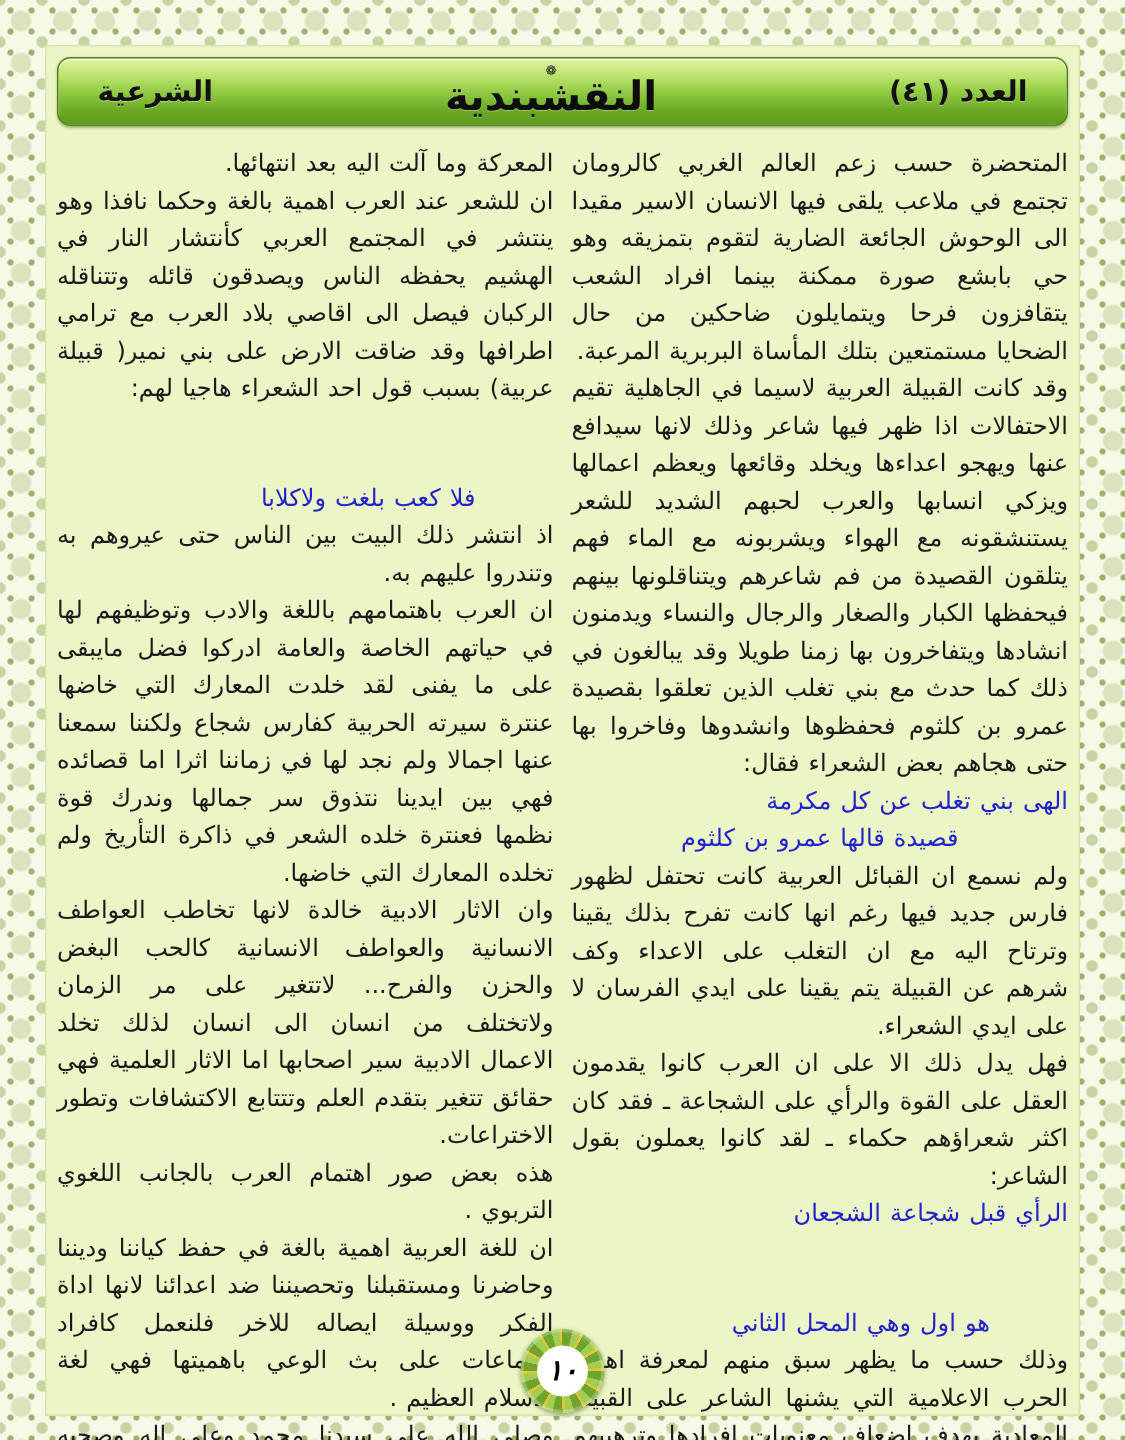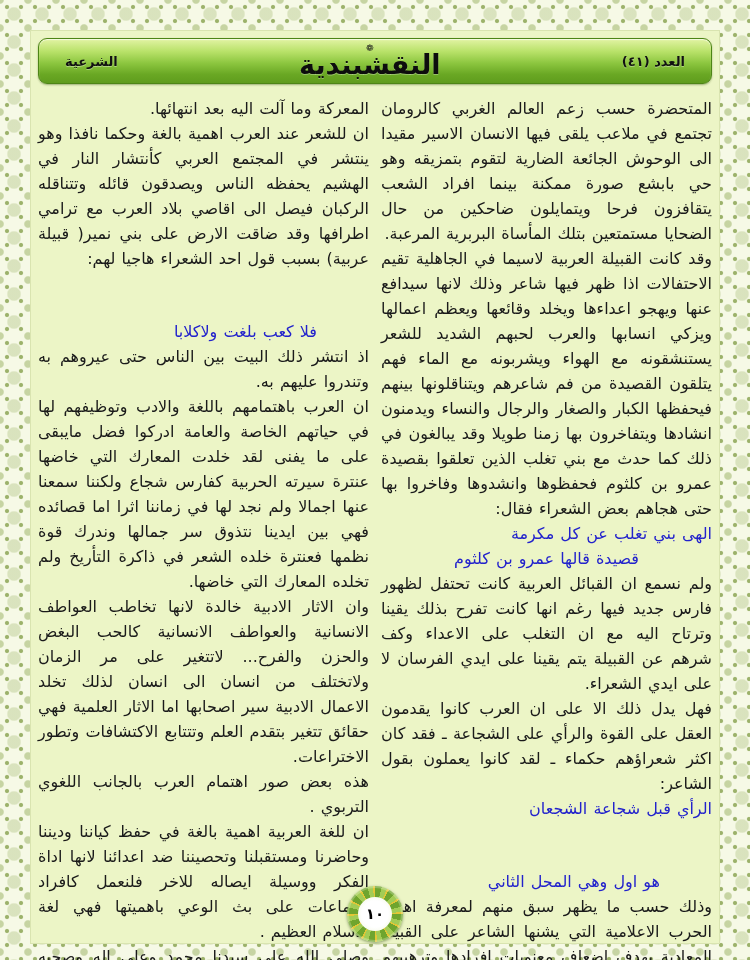--- a/index.html
+++ b/index.html
@@ -30,21 +30,21 @@
   .header-bar{
     height:46px;margin:2px 2px 10px 2px;
     border-radius:9px;
     border:1px solid #4d8516;
     background:linear-gradient(#e2f3a4 0%, #b9e26a 28%, #8cc63f 55%, #6aa824 80%, #5f9c1d 100%);
     box-shadow:0 1px 2px rgba(60,90,20,.45), inset 0 1px 1px rgba(255,255,255,.7);
     display:flex;align-items:center;justify-content:space-between;
     padding:0 26px;box-sizing:border-box;
   }
   .issue,.section{
-    font-weight:bold;font-size:13px;color:#111;
+    font-weight:bold;font-size:19px;color:#111;
     text-shadow:0 1px 0 rgba(255,255,255,.35);
   }
   .title-wrap{display:flex;flex-direction:column;align-items:center;line-height:1;}
   .ornament{font-size:9px;color:#1a1a1a;margin-bottom:-2px;}
   .title{
     font-weight:bold;font-size:27px;color:#0d0d0d;letter-spacing:-1px;
     text-shadow:0 1px 0 rgba(255,255,255,.3);
     text-align:center;
   }
   
@@ -67,21 +67,21 @@
   .badge{position:absolute;left:347px;top:886px;width:56px;height:56px;}
   .badge-petals{
     position:absolute;inset:0;border-radius:50%;
     background:repeating-conic-gradient(#6fa52e 0 14deg, #a3cc55 14deg 26deg, #e3c636 26deg 30deg);
     box-shadow:0 1px 3px rgba(40,70,10,.5), inset 0 0 0 2px rgba(255,255,255,.25);
   }
   .badge-center{
     position:absolute;inset:11px;border-radius:50%;
     background:radial-gradient(#ffffff 55%, #edf4d6);
     display:flex;align-items:center;justify-content:center;
-    font-weight:bold;font-size:15px;color:#000;
+    font-weight:bold;font-size:19px;color:#000;font-style:italic;
   }
 </style>
 </head>
 <body>
 
 <div class="page">
   <div class="inner">
 
     <div class="header-bar">
       <span class="issue">العدد (٤١)</span>

